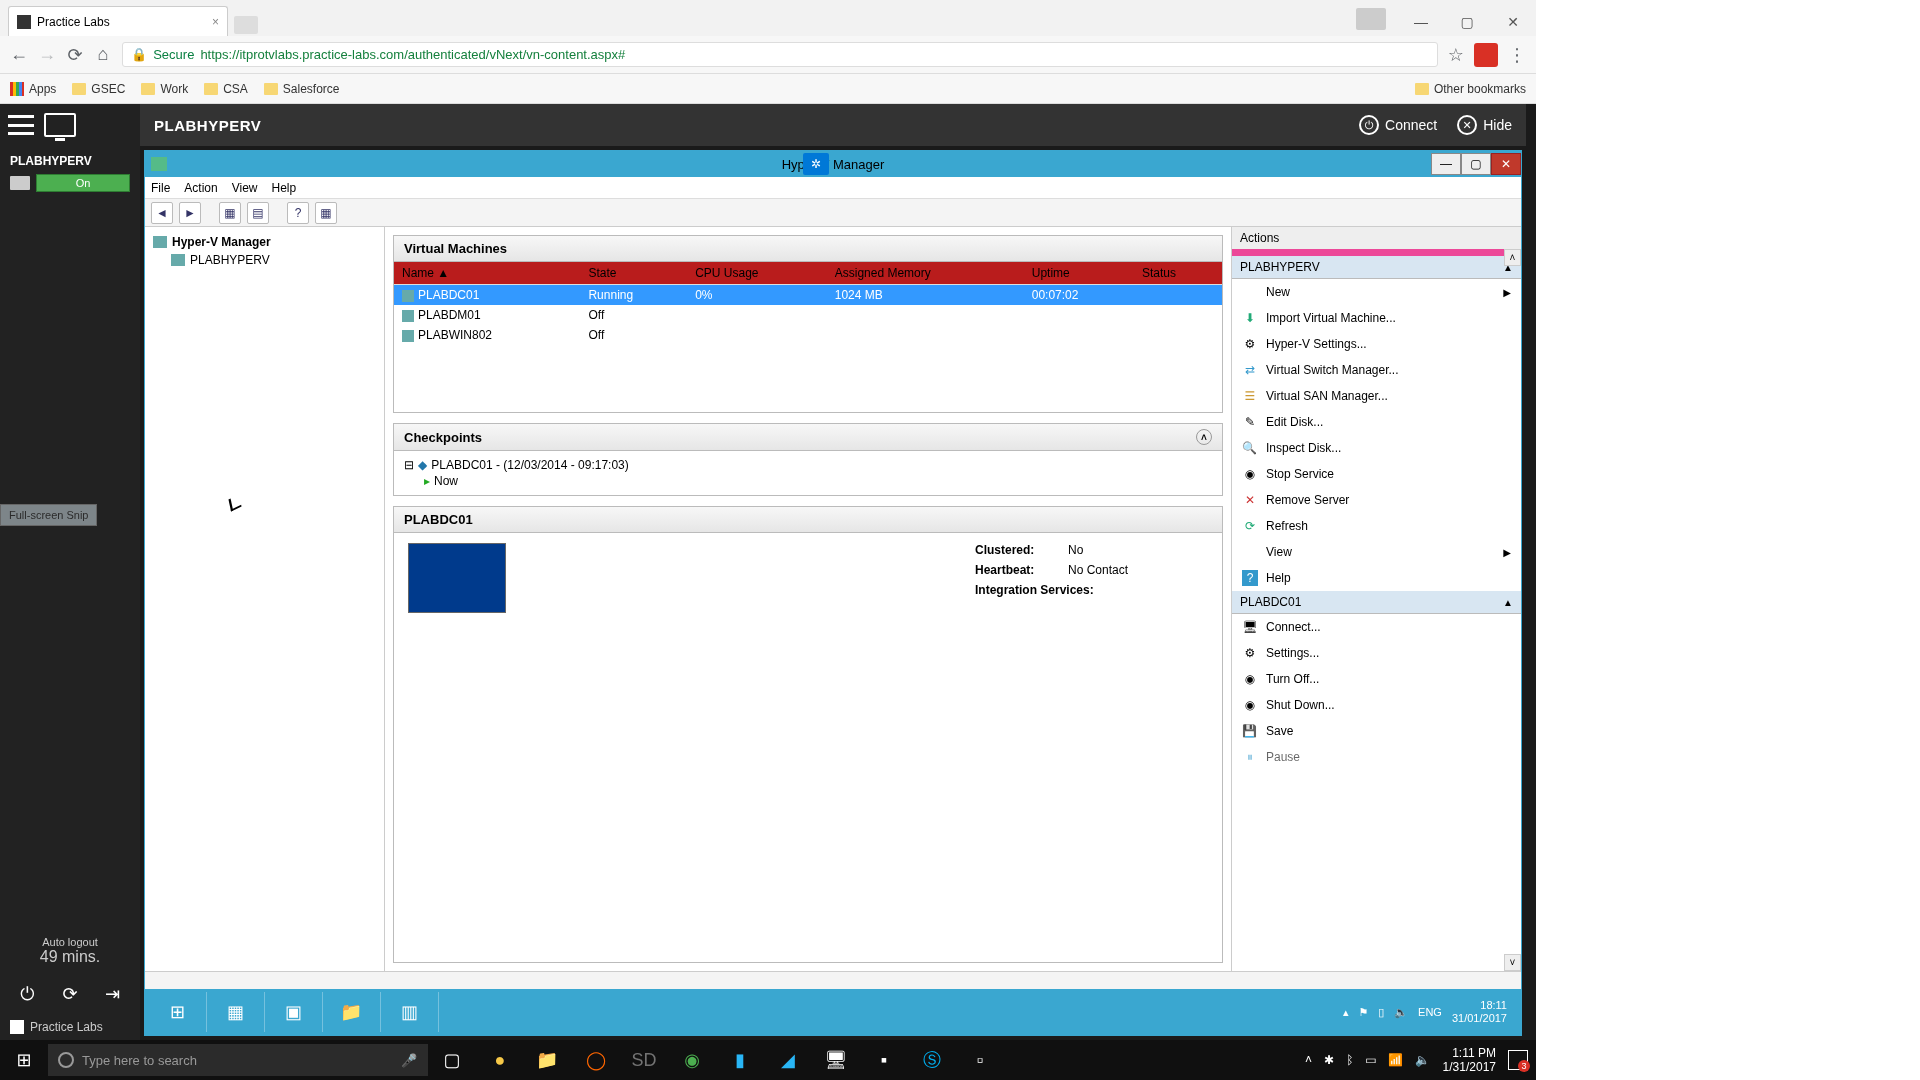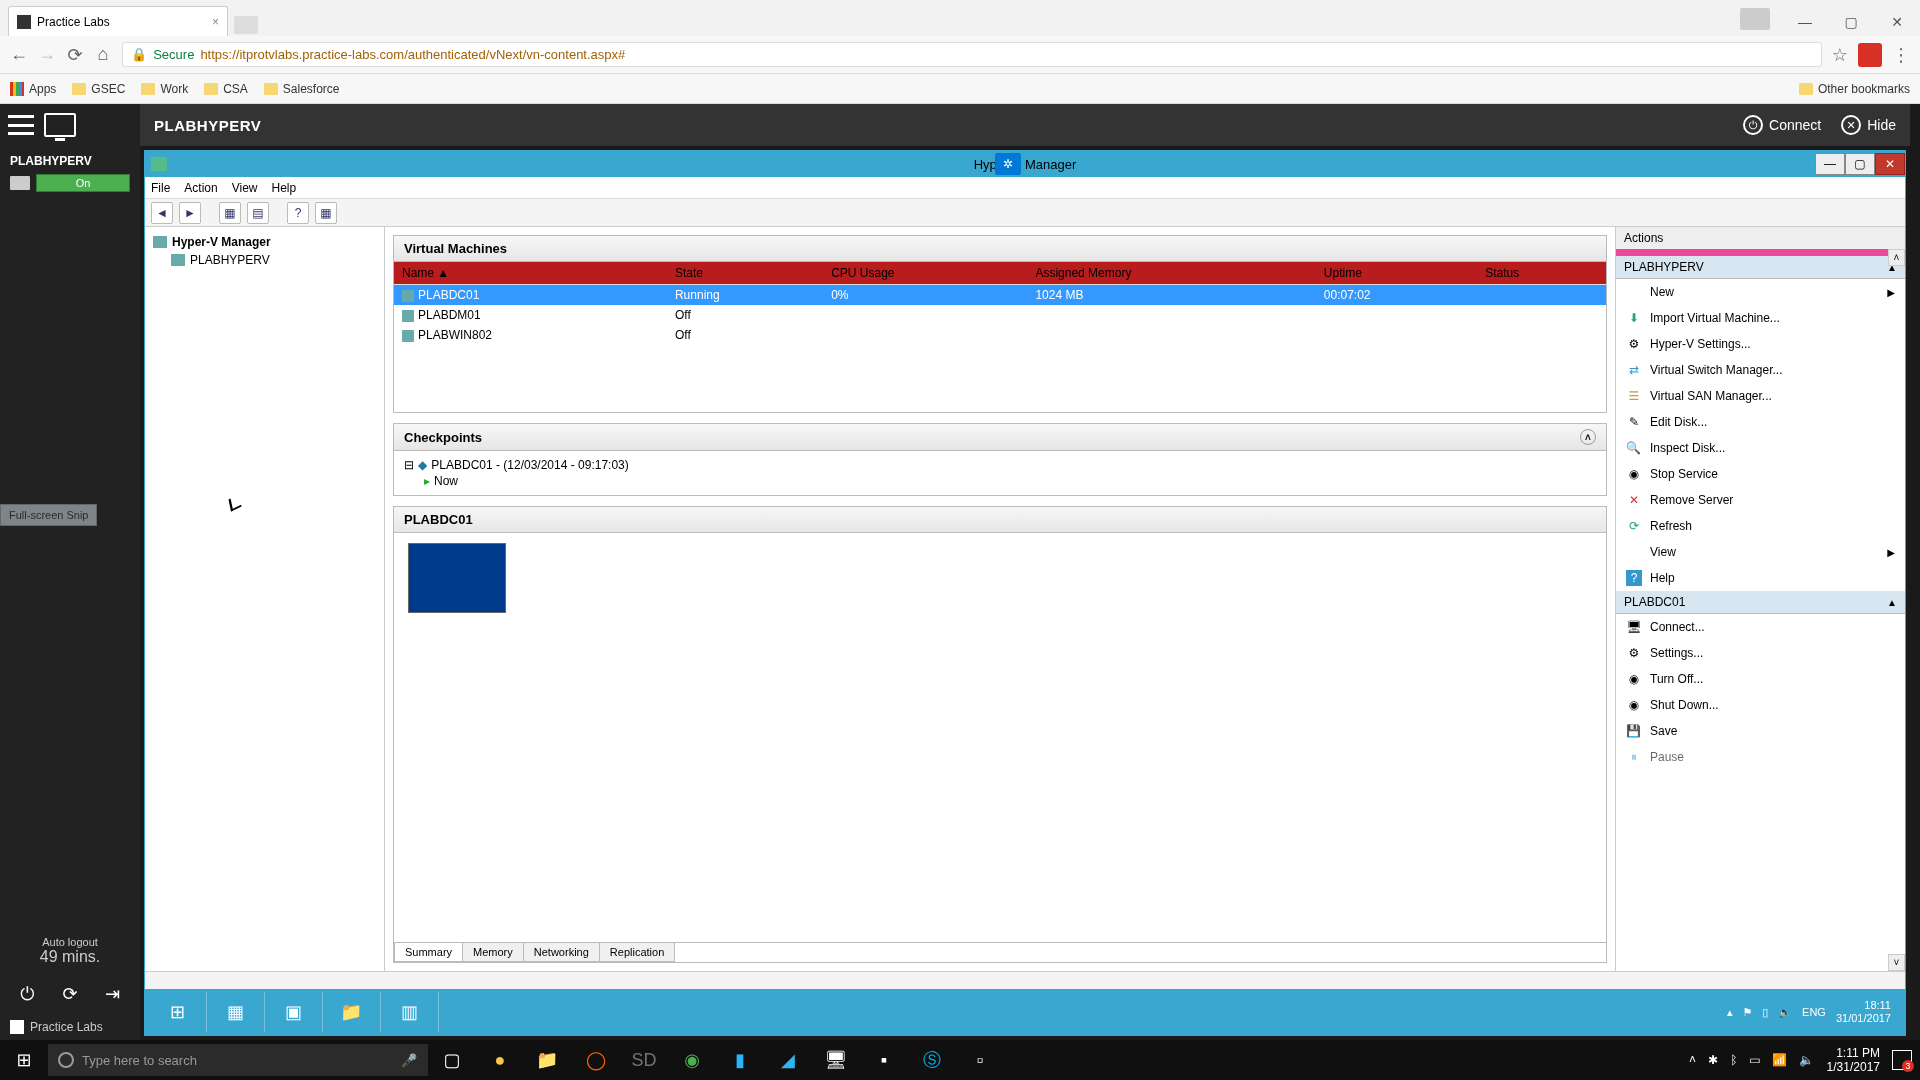--- a/index.html
+++ b/index.html
@@ -1,34 +1,34 @@
 <!DOCTYPE html>
 <html><head>
 <meta charset="utf-8">
 <style>
 * { margin: 0; padding: 0; box-sizing: border-box; font-family: "Segoe UI", Tahoma, sans-serif; }
 html, body { width: 1920px; height: 1080px; overflow: hidden; background: #fff; }
 
 
-.browser-frame { width: 1920px; height: 1080px; display: flex; flex-direction: column; }
+.browser-frame { width: 1536px; height: 1080px; display: flex; flex-direction: column; }
 .tab-strip { height: 36px; background: #f2f2f2; display: flex; align-items: flex-end; padding-left: 8px; }
 .tab { width: 220px; height: 30px; background: #fff; border: 1px solid #ccc; border-bottom: none; border-radius: 3px 3px 0 0; display: flex; align-items: center; padding: 0 8px; font-size: 12px; gap: 6px; }
 .tab .favicon { width: 14px; height: 14px; background: #333; }
 .tab .close { margin-left: auto; color: #888; cursor: pointer; }
 .newtab { width: 24px; height: 18px; background: #ddd; margin-left: 6px; margin-bottom: 2px; border-radius: 2px; }
 .win-controls { margin-left: auto; display: flex; }
 .win-controls div { width: 46px; height: 28px; display: flex; align-items: center; justify-content: center; color: #555; font-size: 14px; }
 .win-controls .avatar { width: 30px; height: 22px; background: #ccc; border-radius: 2px; margin-right: 12px; }
 
 .addr-bar { height: 38px; background: #f7f7f7; border-bottom: 1px solid #ddd; display: flex; align-items: center; padding: 0 10px; gap: 10px; font-size: 13px; }
 .addr-bar .nav-icn { width: 18px; height: 18px; color: #5f6368; display: flex; align-items: center; justify-content: center; font-size: 18px; }
 .addr-bar .url-box { flex: 1; display: flex; align-items: center; gap: 6px; border: 1px solid #ddd; border-radius: 3px; padding: 4px 8px; background: #fff; }
 .addr-bar .secure { color: #0b8043; font-size: 13px; }
 .addr-bar .lock { color: #0b8043; }
-.addr-bar .url { color: #a16207; font-size: 13px; }
+.addr-bar .url { color: #15803d; font-size: 13px; }
 .addr-bar .ext-icn { width: 24px; height: 24px; background: #d93025; border-radius: 3px; }
 .addr-bar .star { color: #5f6368; font-size: 18px; }
 .addr-bar .menu3 { color: #5f6368; font-size: 18px; }
 
 .bk-bar { height: 30px; background: #f7f7f7; border-bottom: 1px solid #ddd; display: flex; align-items: center; padding: 0 10px; gap: 16px; font-size: 12px; }
 .bk-item { display: flex; align-items: center; gap: 5px; color: #333; }
 .bk-item .folder { width: 14px; height: 12px; background: #f7d774; border-radius: 1px; }
 .bk-item .apps-icn { width: 14px; height: 14px; background: repeating-linear-gradient(90deg, #d93025 0 3px, #fbbc04 3px 6px, #34a853 6px 9px, #4285f4 9px 12px); }
 .bk-bar .spacer { flex: 1; }
 
@@ -362,26 +362,33 @@
                   </div>
               </div>
             </div>
 
             <div class="panel" style="flex:1; display:flex; flex-direction:column;">
               <div class="panel-hd">
                   <span>PLABDC01</span>
                 </div>
               <div class="details-body" style="flex:1">
                 <div class="thumb"></div>
-              </div>
-              <div class="detail-tabs">
-                <div class="active">Summary</div>
-                <div>Memory</div>
-                <div>Networking</div>
-                <div>Replication</div>
+                <div class="prop-col prop-col2">
+                  <div class="prow">
+                      <span class="plab">Clustered:</span>
+                      <span>No</span>
+                    </div>
+                  <div class="prow">
+                      <span class="plab">Heartbeat:</span>
+                      <span>No Contact</span>
+                    </div>
+                  <div class="prow">
+                      <span class="plab" style="width:auto">Integration Services:</span>
+                    </div>
+                </div>
               </div>
             </div>
           </div>
 
           <div class="vm-actions">
             <div class="ahd">Actions</div>
             <div class="vscroll-top">˄</div>
             <div class="alist">
               <div class="agrp">
                   <span>PLABHYPERV</span>

